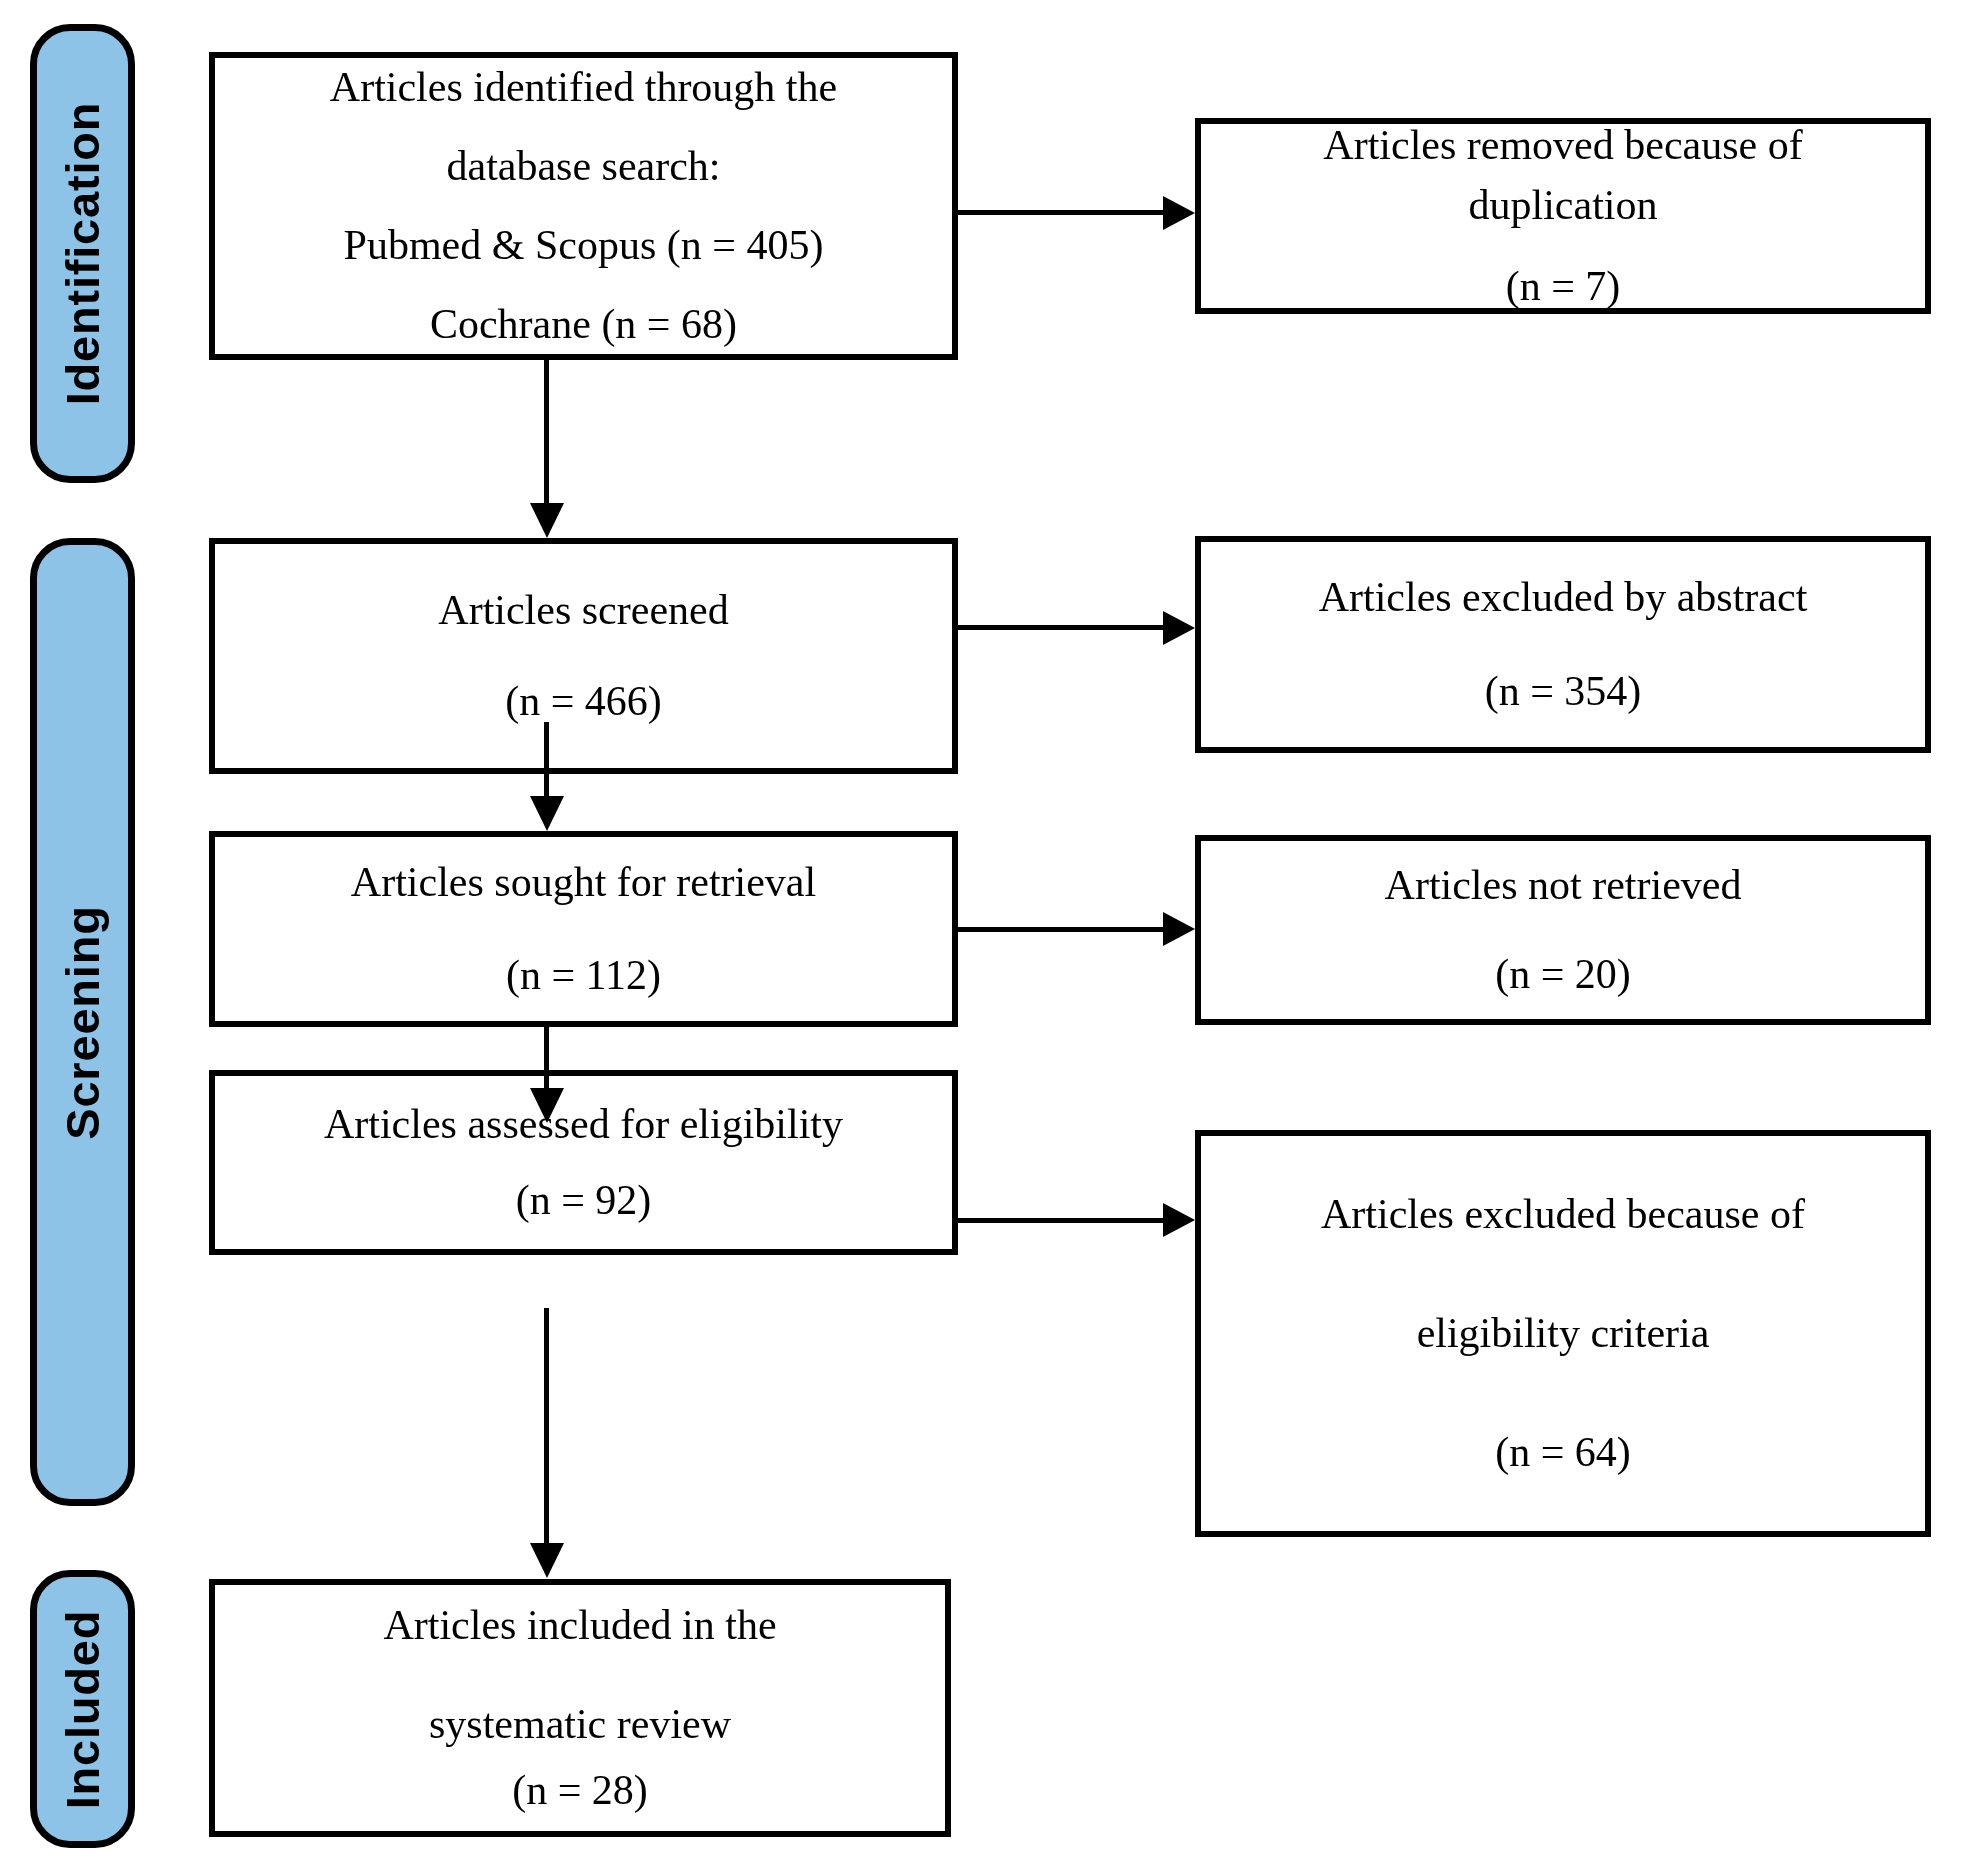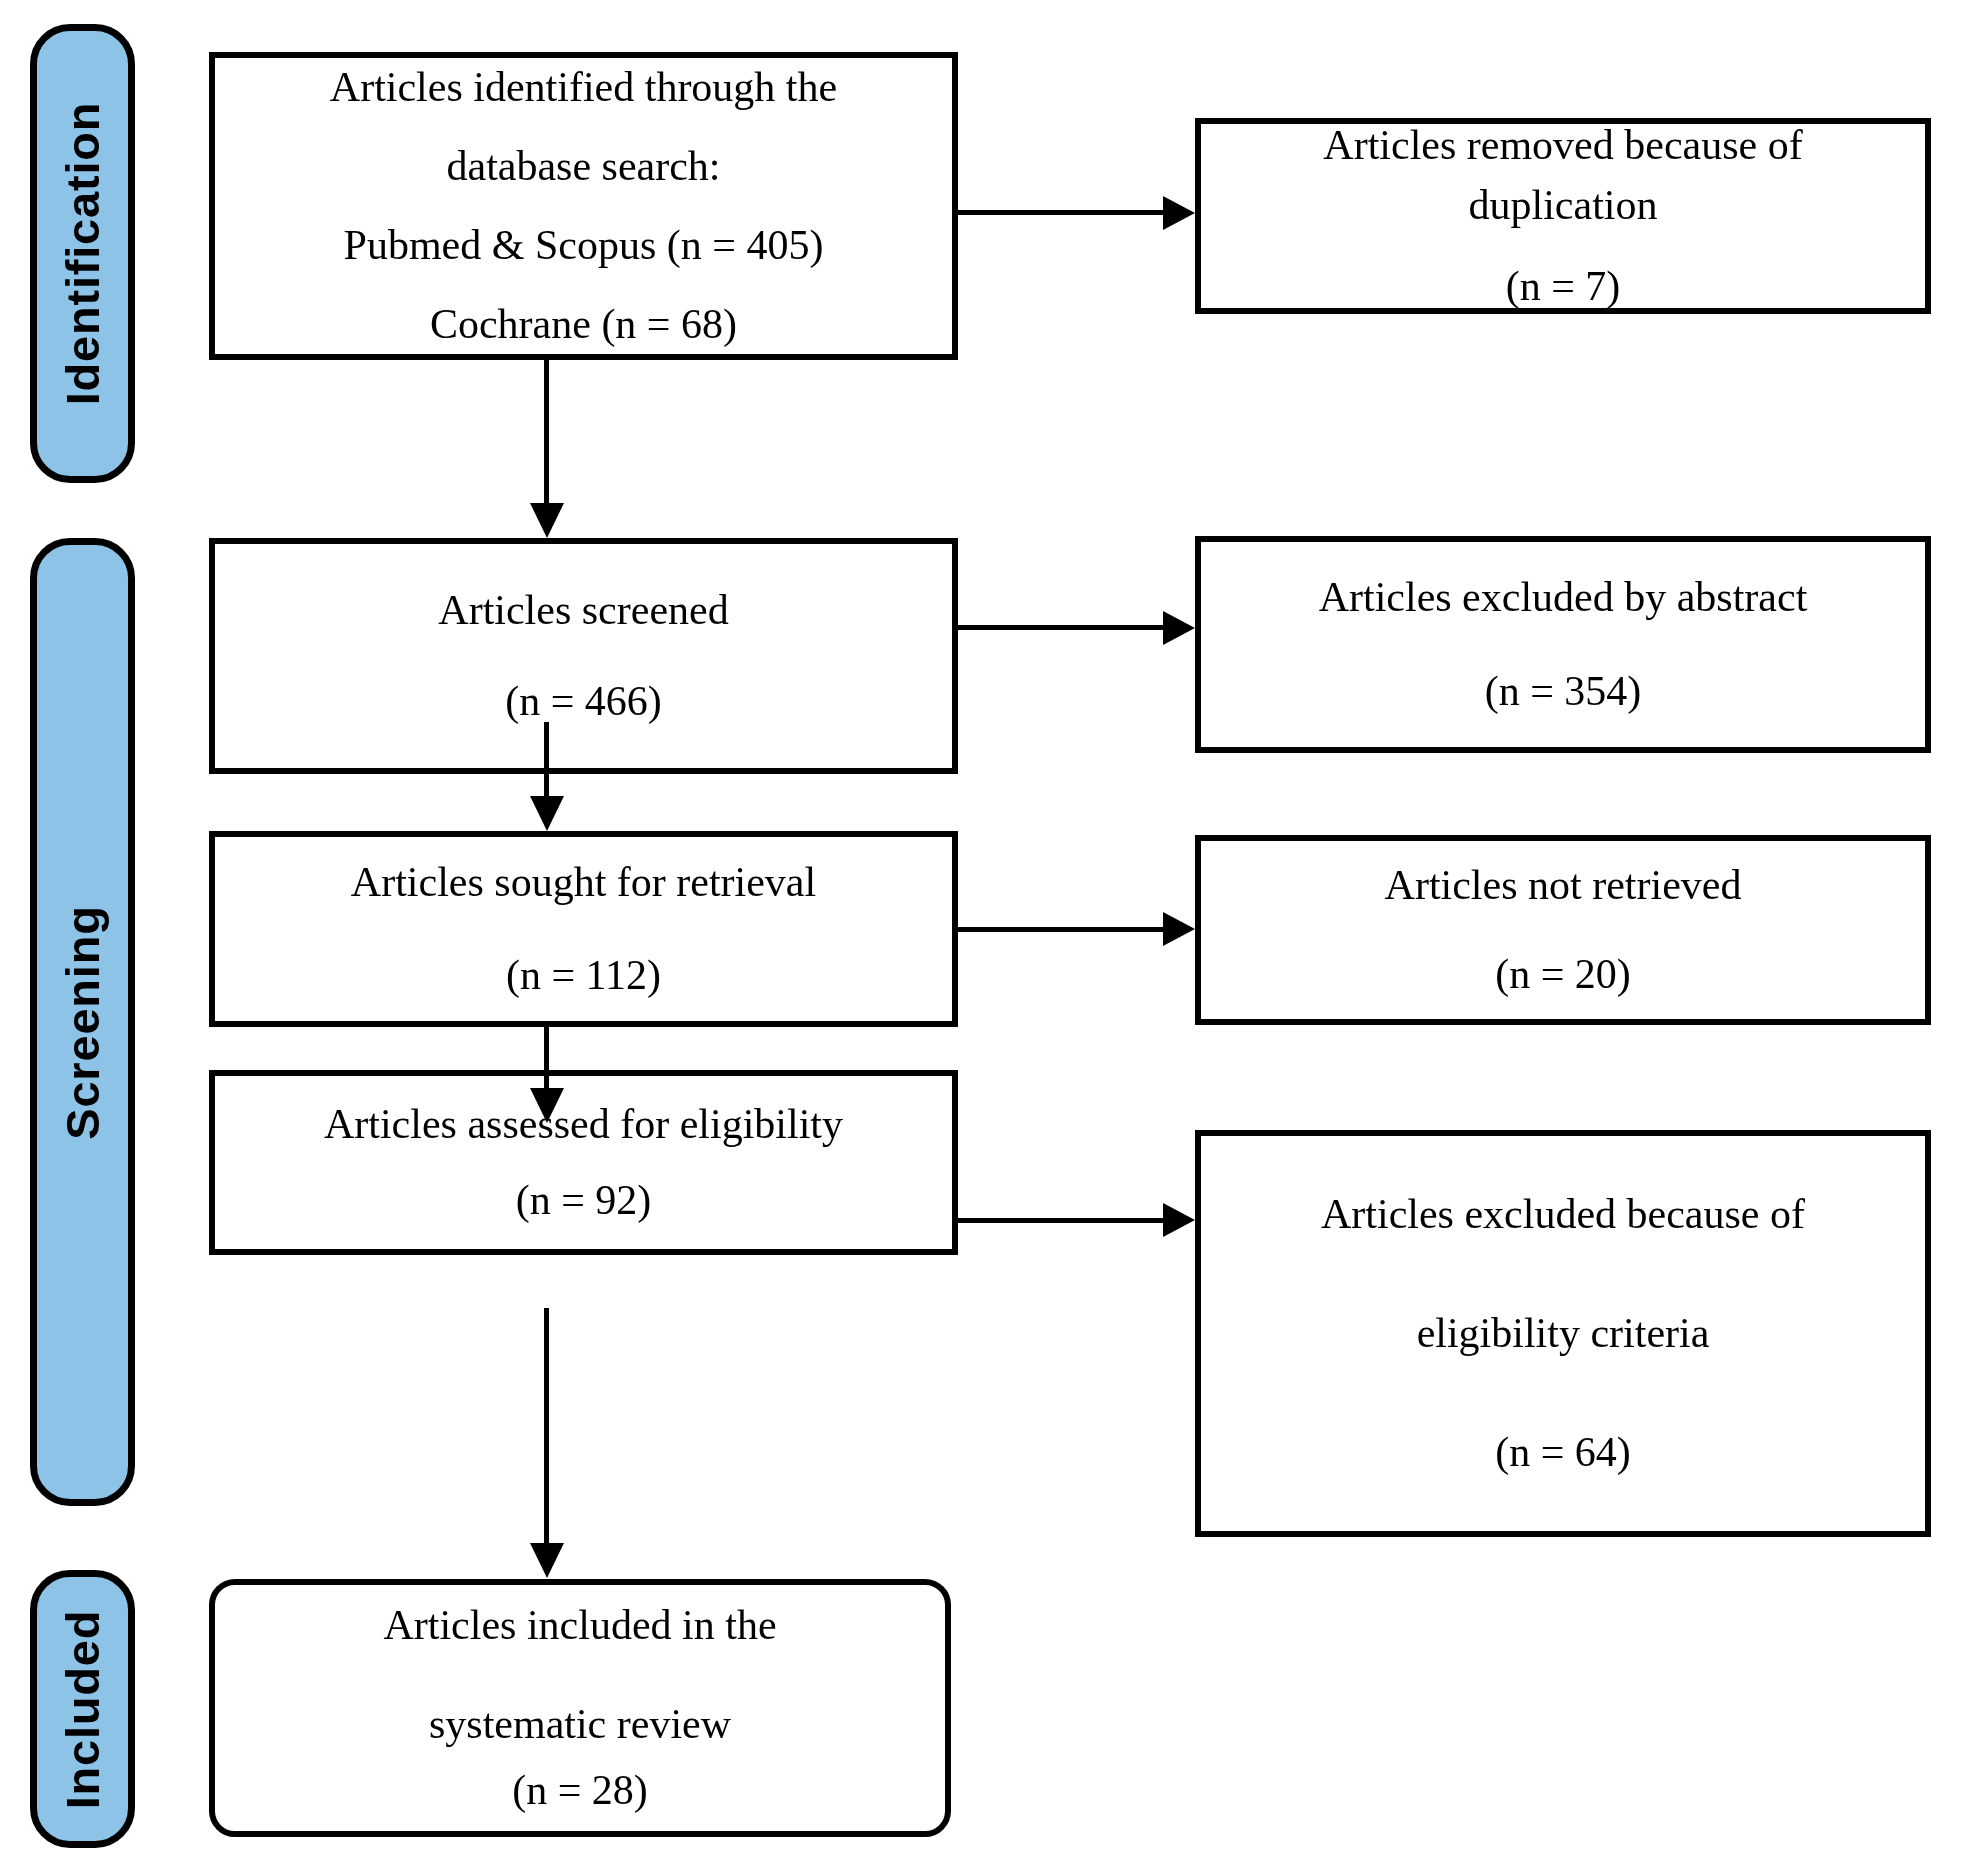--- a/index.html
+++ b/index.html
@@ -30,21 +30,21 @@
     box-sizing:border-box;
     display:flex;flex-direction:column;justify-content:center;align-items:center;
     text-align:center;font-size:42px;line-height:1.12;
     padding:6.7px 17px;
   }
   .fbox .line{white-space:nowrap;}
   #box-identified{left:209px;top:52px;width:749px;height:308px;gap:32px;}
   #box-screened{left:209px;top:538px;width:749px;height:236px;gap:44px;}
   #box-sought{left:209px;top:831px;width:749px;height:196px;gap:46px;justify-content:center;}
   #box-assessed{left:209px;top:1070px;width:749px;height:185px;gap:29px;}
-  #box-included{left:209px;top:1579px;width:742px;height:258px;gap:18.6px;border-radius:26px;}
+  #box-included{left:209px;top:1579px;width:742px;height:258px;gap:18.6px;}
   #box-included .line:nth-child(2){margin-top:34px;}
   #rbox-duplication{left:1195px;top:118px;width:736px;height:196px;gap:13.5px;}
   #rbox-duplication .line:nth-child(3){margin-top:20px;}
   #rbox-abstract{left:1195px;top:536px;width:736px;height:217px;gap:47px;}
   #rbox-notretrieved{left:1195px;top:835px;width:736px;height:190px;gap:42px;}
   #rbox-eligibility{left:1195px;top:1130px;width:736px;height:407px;gap:72px;}
 
   
   .vline{position:absolute;width:5px;background:#000;}
   .vhead{position:absolute;width:0;height:0;

